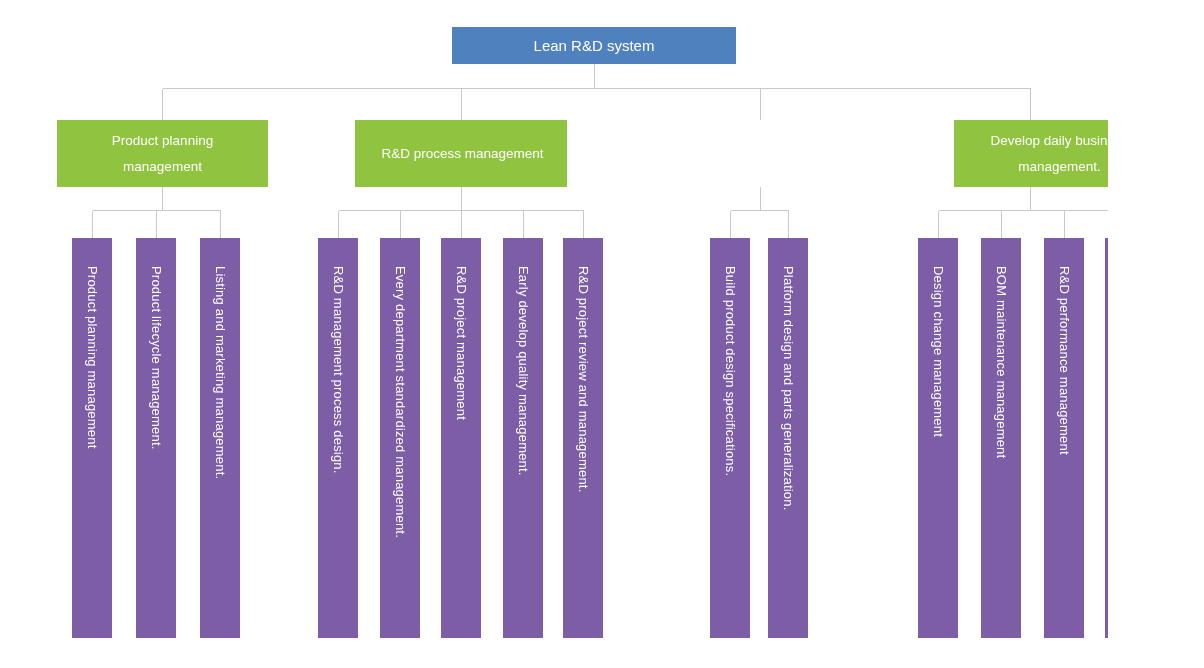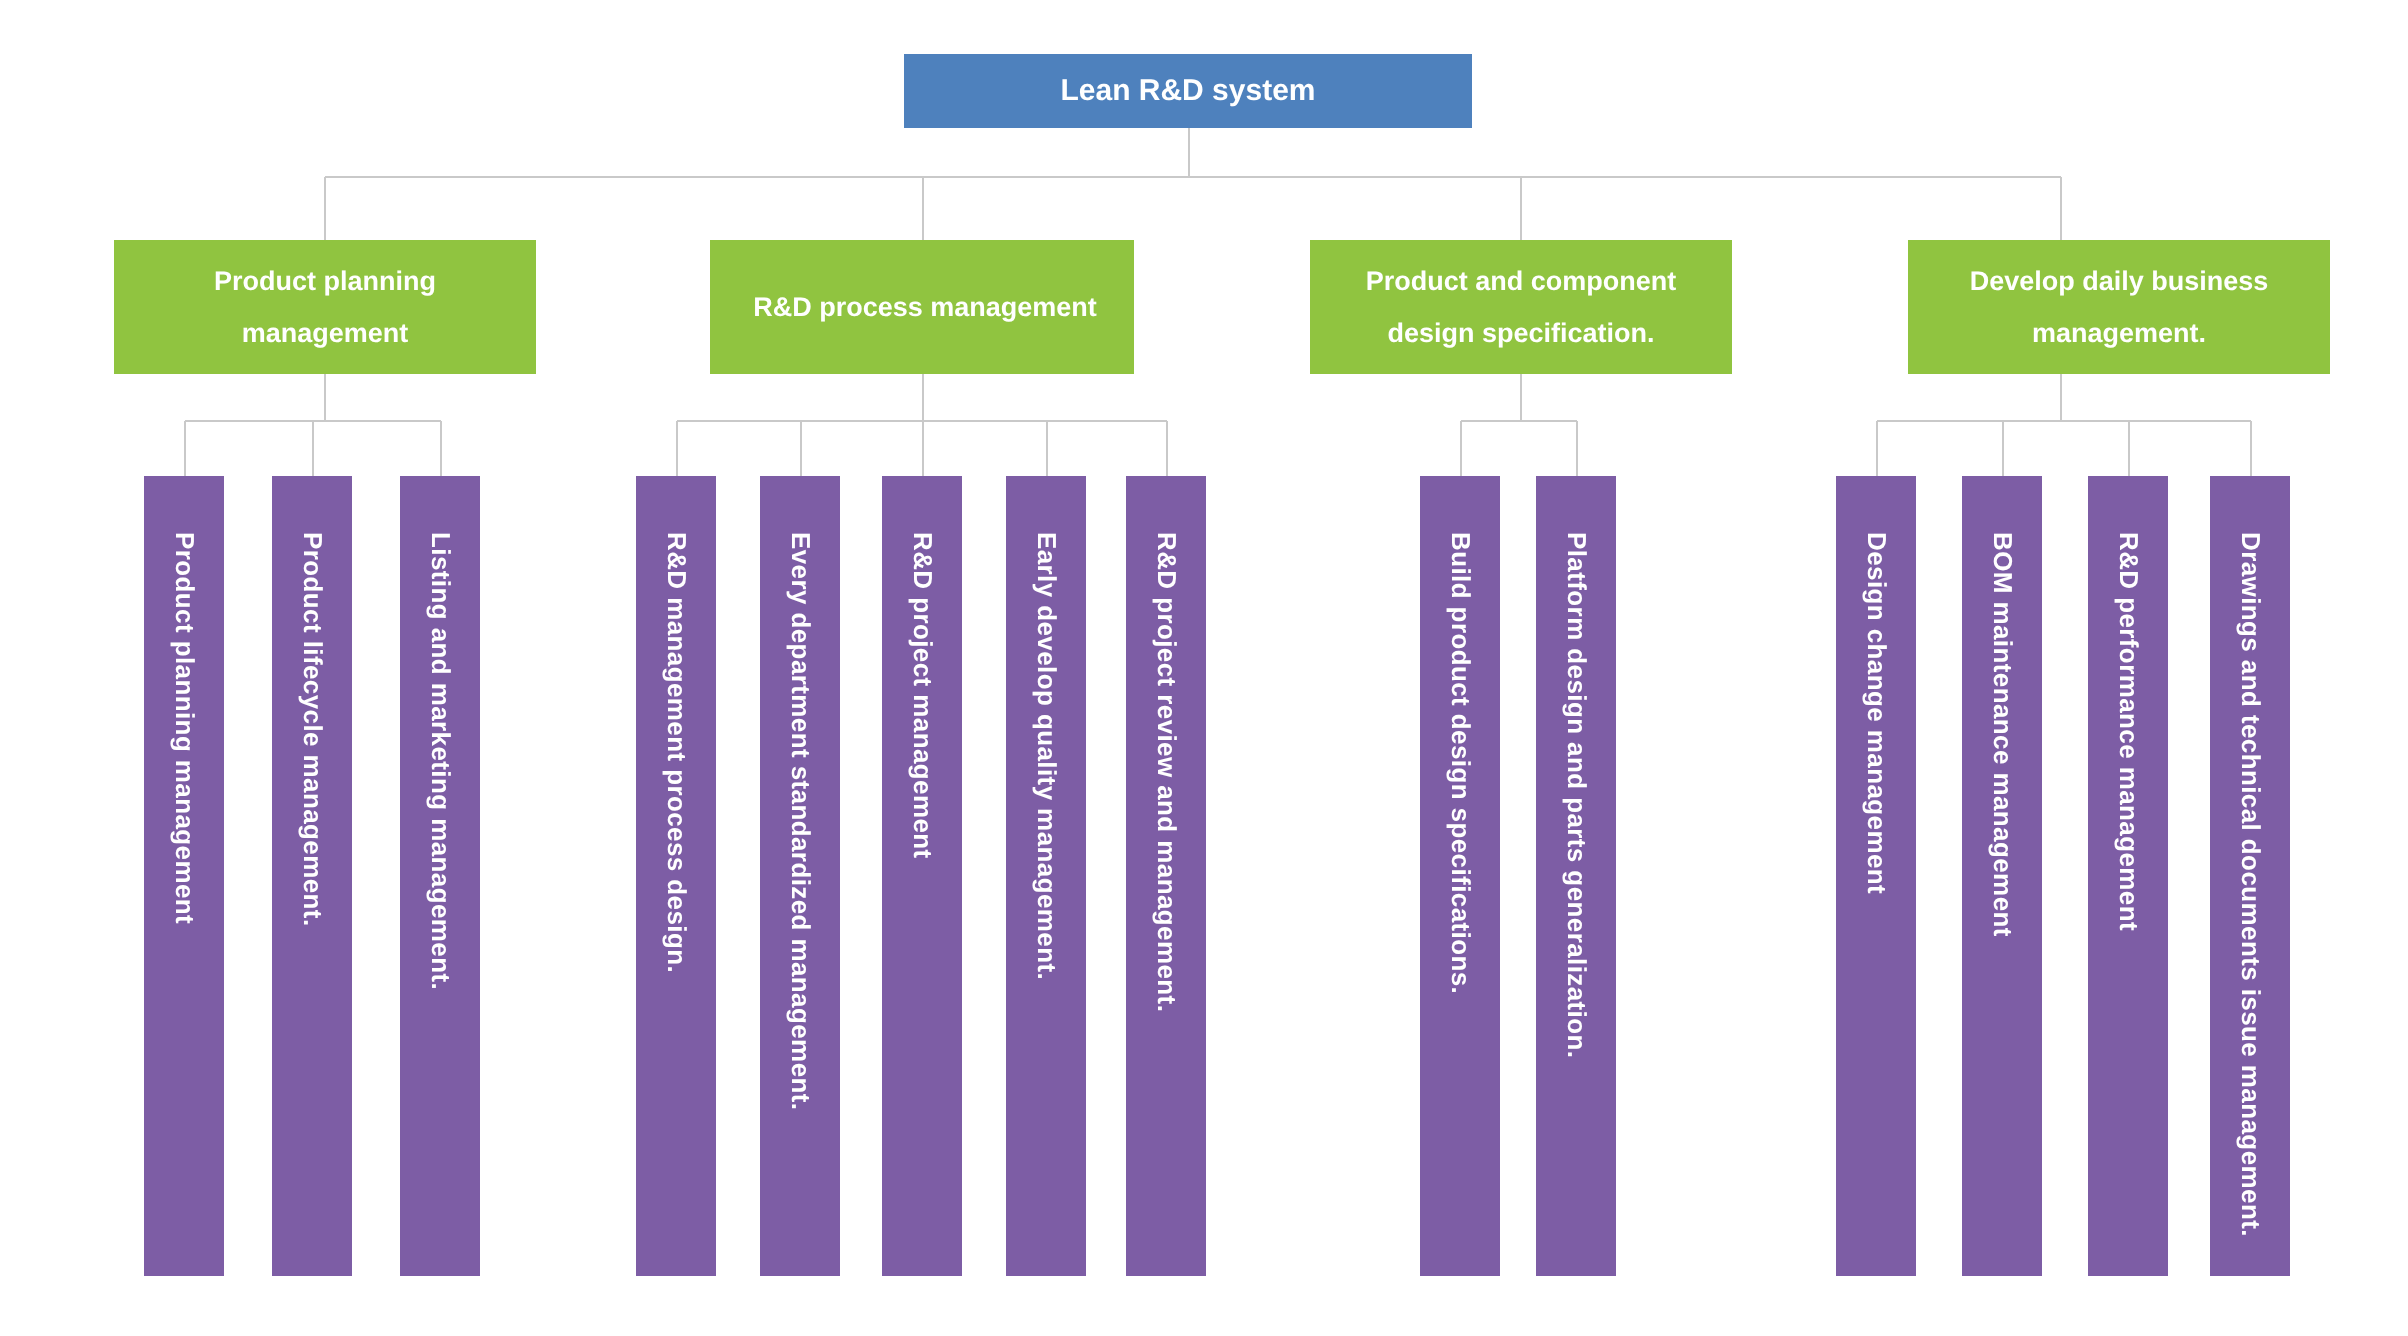--- a/index.html
+++ b/index.html
@@ -3,25 +3,24 @@
 <meta charset="utf-8">
 <style>
   html, body {
     margin: 0;
     padding: 0;
     background: #ffffff;
     font-family: "Liberation Sans", "DejaVu Sans", sans-serif;
   }
   .canvas {
     position: relative;
-    width: 1204px;
+    width: 1108px;
     height: 668px;
     background: #ffffff;
     overflow: hidden;
-    font-weight: bold;
   }
   .connectors {
     position: absolute;
     left: 0;
     top: 0;
     pointer-events: none;
   }
   .node {
     position: absolute;
     color: #ffffff;
@@ -74,21 +73,20 @@
          M162.5 187 V210.5 M92.5 210.5 H220.5 M92.5 210.5 V238 M156.5 210.5 V238 M220.5 210.5 V238
          M461.5 187 V210.5 M338.5 210.5 H583.5 M338.5 210.5 V238 M400.5 210.5 V238 M461.5 210.5 V238 M523.5 210.5 V238 M583.5 210.5 V238
          M760.5 187 V210.5 M730.5 210.5 H788.5 M730.5 210.5 V238 M788.5 210.5 V238
          M1030.5 187 V210.5 M938.5 210.5 H1125.5 M938.5 210.5 V238 M1001.5 210.5 V238 M1064.5 210.5 V238 M1125.5 210.5 V238"></path>
   </svg>
 
   <div class="node root">Lean R&amp;D system</div>
 
   <div class="node group" style="left:57px; width:211px;">Product planning management</div>
   <div class="node group" style="left:355px; width:212px;padding-left:17px;">R&amp;D process management</div>
-  <div class="node group" style="left:655px; width:211px;">Product and component design specification.</div>
   <div class="node group" style="left:954px; width:211px;">Develop daily business management.</div>
 
   <div class="node child" style="left:72px;">Product planning management</div>
   <div class="node child" style="left:136px;">Product lifecycle management.</div>
   <div class="node child" style="left:200px;">Listing and marketing management.</div>
 
   <div class="node child" style="left:318px;">R&amp;D management process design.</div>
   <div class="node child" style="left:380px;">Every department standardized management.</div>
   <div class="node child" style="left:441px;">R&amp;D project management</div>
   <div class="node child" style="left:503px;">Early develop quality management.</div>

